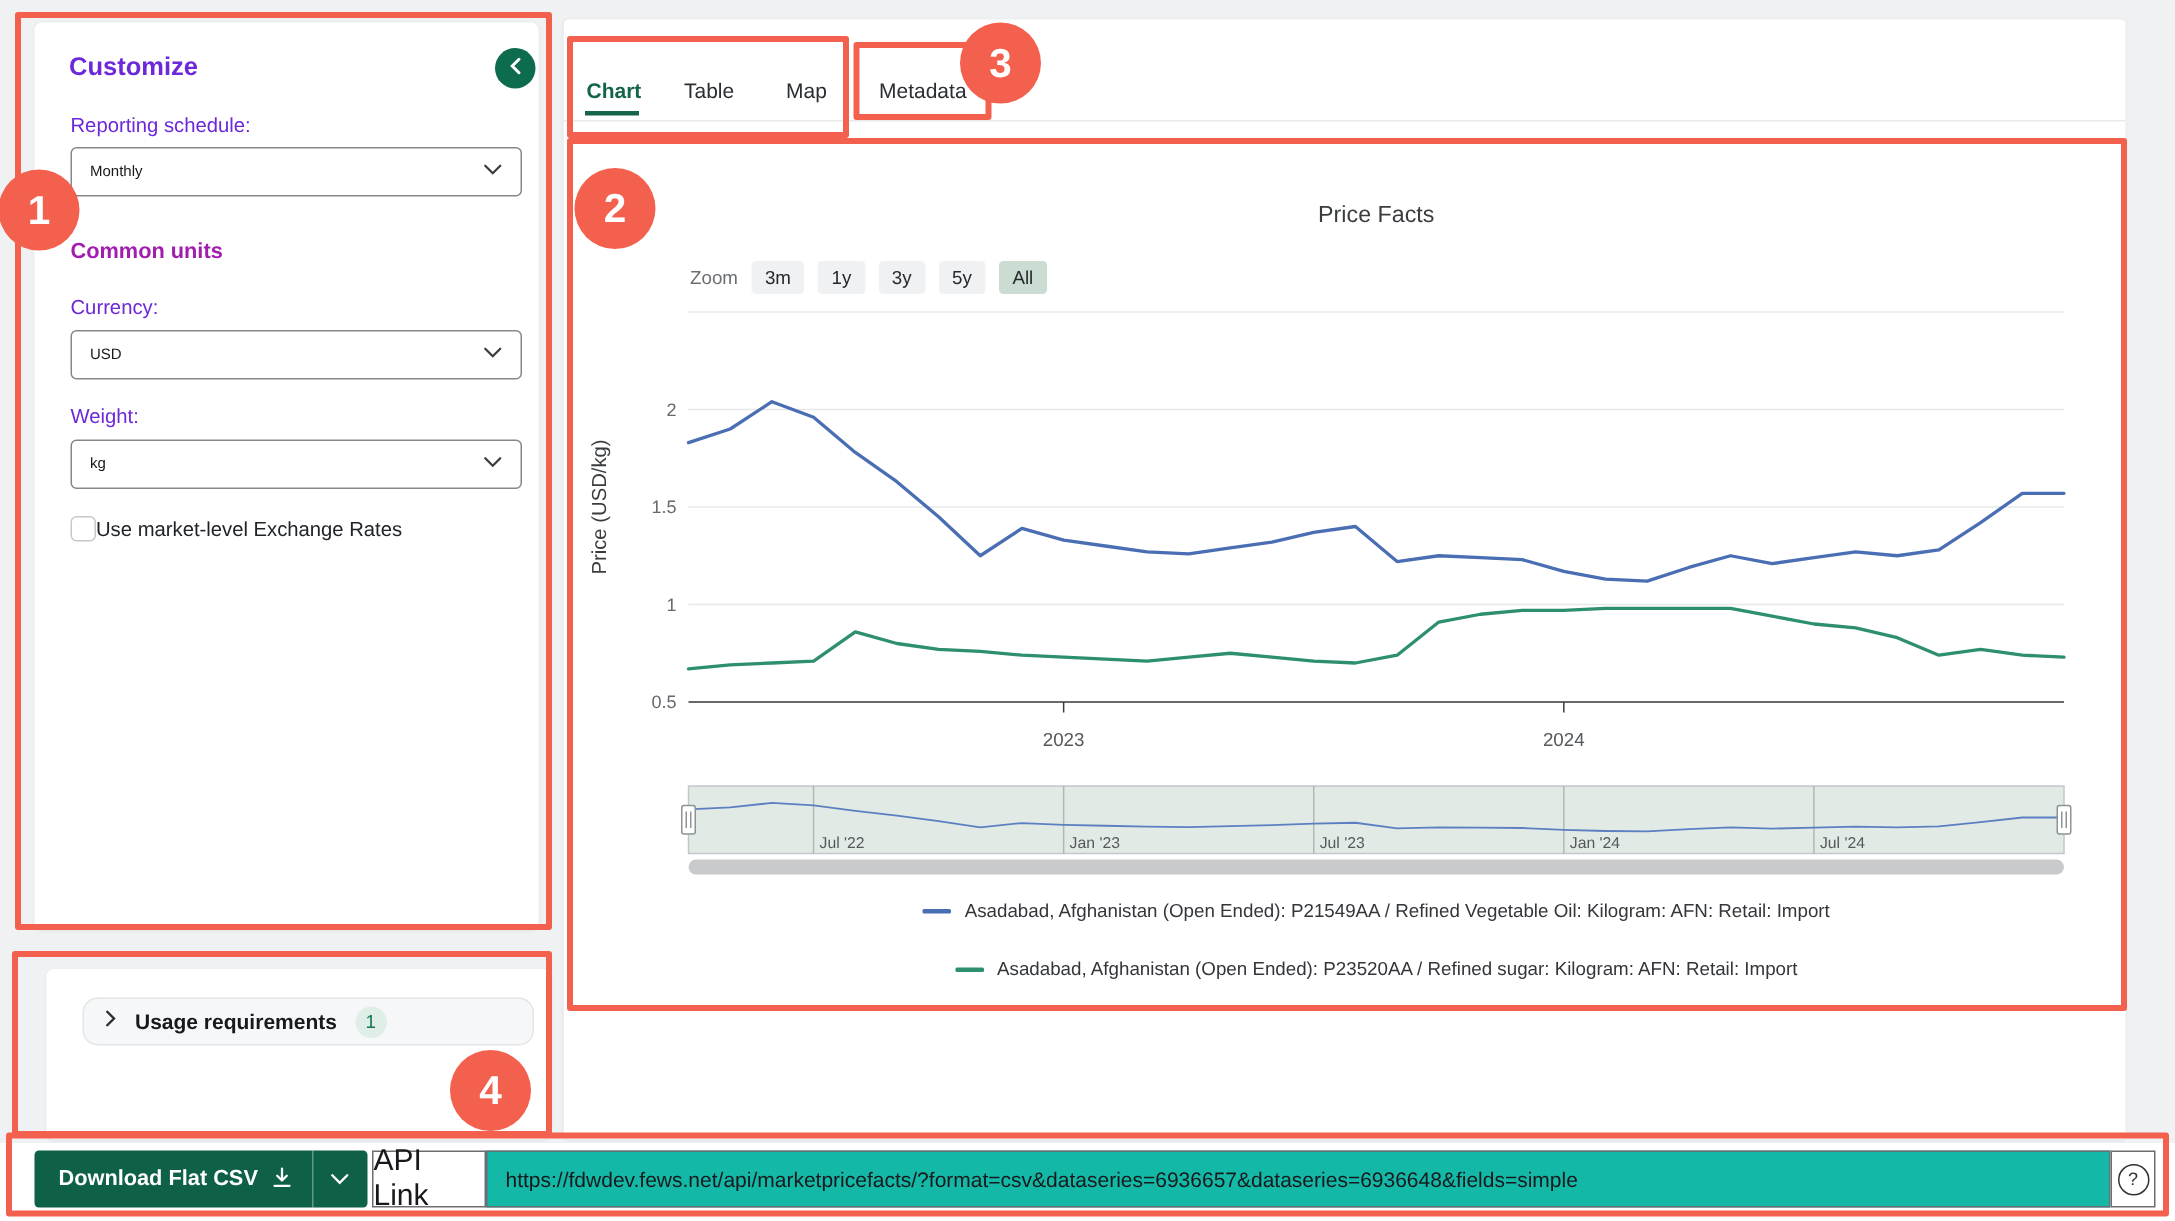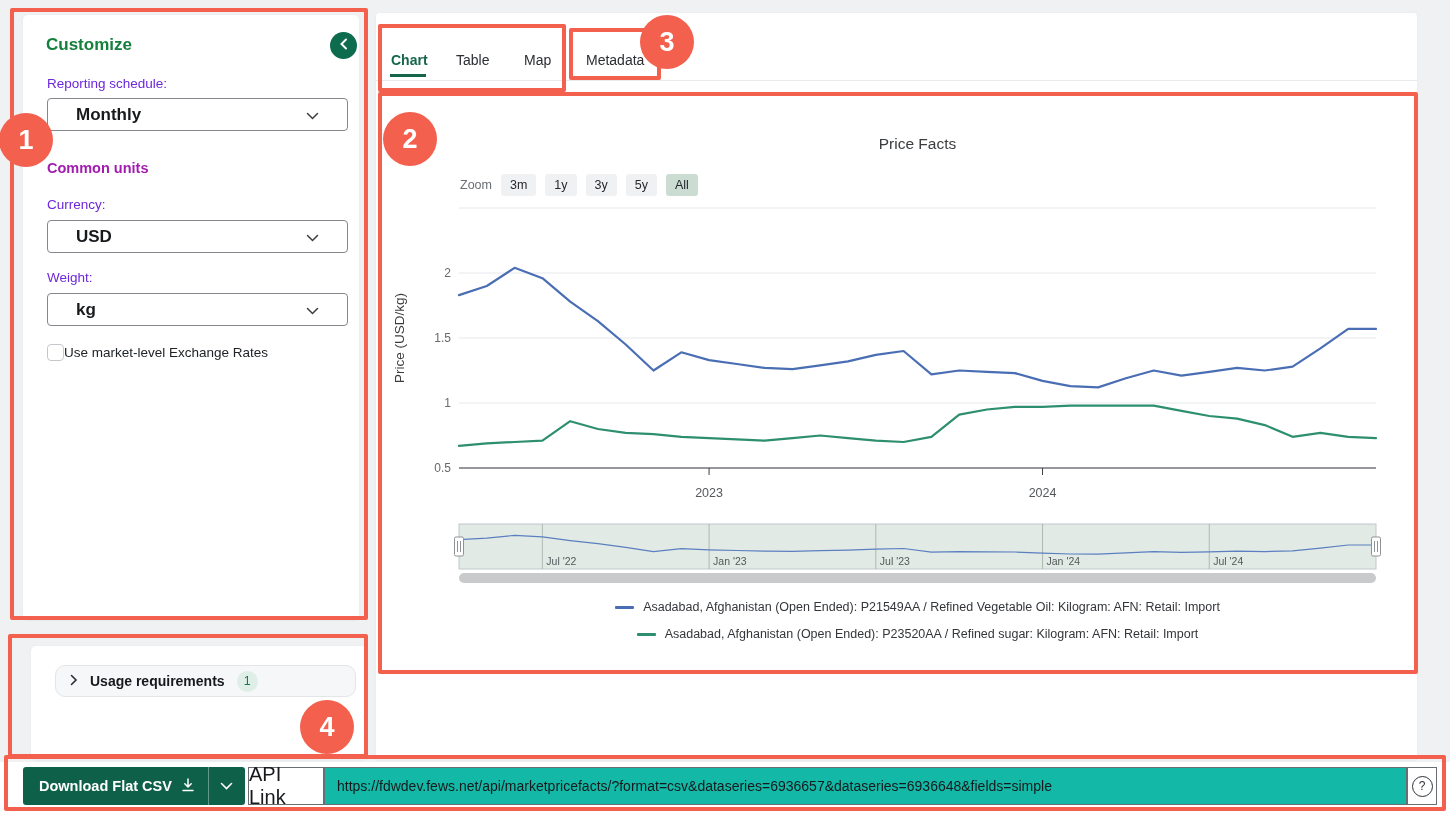--- a/index.html
+++ b/index.html
@@ -2,27 +2,27 @@
 <html><head>
 <meta charset="utf-8">
 <style>
   html,body{margin:0;padding:0;}
   .stage{position:relative;width:1450px;height:814px;background:#eff1f2;overflow:hidden;
          font-family:"Liberation Sans",sans-serif;color:#17191c;}
   .card{position:absolute;background:#fff;border:1px solid #eceef0;border-radius:6px;box-sizing:border-box;
         box-shadow:0 1px 2px rgba(0,0,0,0.04);}
   
   .sidebar{left:22px;top:14px;width:338px;height:606px;}
-  .sb-title{position:absolute;left:23px;top:20px;font-size:17px;font-weight:bold;color:#15803d;}
+  .sb-title{position:absolute;left:23px;top:20px;font-size:17px;font-weight:bold;color:#6d28d9;}
   .collapse-btn{position:absolute;left:307px;top:17px;width:27px;height:27px;border-radius:50%;
         background:#0d6b4e;border:none;display:flex;align-items:center;justify-content:center;cursor:pointer;}
   .sb-label{position:absolute;left:24px;font-size:13.5px;color:#6d28d9;}
   .sb-select{position:absolute;left:24px;width:301px;height:33px;border:1px solid #84878c;border-radius:4px;
         background:#fff;display:flex;align-items:center;justify-content:space-between;
-        padding:0 28px;font-size:17px;color:#17191c;box-sizing:border-box;cursor:pointer;font-weight:bold;}
+        padding:0 12px;font-size:10px;color:#17191c;box-sizing:border-box;cursor:pointer;}
   .sb-sub{position:absolute;left:24px;top:145px;font-size:14.5px;font-weight:bold;color:#a21caf;}
   .cb-row{position:absolute;left:24px;top:329px;display:flex;align-items:center;cursor:pointer;}
   .cb-box{width:17px;height:17px;border:1.5px solid #c4c8cc;border-radius:4px;background:#fff;box-sizing:border-box;}
   .cb-label{font-size:13.5px;color:#202428;}
   
   .usage-card{left:30px;top:645px;width:338px;height:115px;}
   .acc{position:absolute;left:24px;top:19px;width:301px;height:32px;background:#f6f7f8;border:1px solid #e3e5e7;
        border-radius:10px;display:flex;align-items:center;gap:12px;padding:0 14px;box-sizing:border-box;cursor:pointer;}
   .acc-label{font-size:14px;font-weight:bold;color:#17191c;}
   .acc-badge{width:21px;height:21px;border-radius:50%;background:#dfeee6;color:#157a51;font-size:12.5px;
@@ -34,21 +34,21 @@
   .tab-underline{position:absolute;left:14px;top:61px;width:36px;height:3px;background:#15654b;}
   .tabs-divider{position:absolute;left:0;top:67px;width:1041px;height:1px;background:#e8eaec;}
   .chart-title{position:absolute;left:83px;top:122px;width:917px;text-align:center;font-size:15.5px;color:#3a3d40;}
   .zoom-row{position:absolute;left:84px;top:161px;display:flex;align-items:center;gap:9px;}
   .zoom-label{font-size:12.5px;color:#6b6f73;}
   .zbtn{font-family:inherit;font-size:12.5px;color:#26292d;background:#f0f1f2;border:none;border-radius:3px;
         padding:4px 9px;cursor:pointer;}
   .zbtn.sel{background:#cbdcd2;}
   #chartsvg{position:absolute;left:0;top:0;width:1043px;height:700px;}
   #chartsvg text{font-family:"Liberation Sans",sans-serif;}
-  .legend{position:absolute;left:83px;top:583px;width:917px;display:flex;flex-direction:column;gap:5px;}
+  .legend{position:absolute;left:83px;top:583px;width:917px;display:flex;flex-direction:column;gap:17px;}
   .lrow{display:flex;align-items:center;justify-content:center;gap:9px;height:22px;cursor:pointer;}
   .ldash{width:19px;height:3px;border-radius:1px;background:#888;}
   .ltext{font-size:12.5px;color:#33363a;}
   
   .bottombar{position:absolute;left:0;top:762px;width:1450px;height:52px;background:#fff;}
   .dl-btn{position:absolute;left:23px;top:5px;height:38px;background:#0e6148;border:none;border-radius:3px;
         color:#fff;display:flex;align-items:center;padding:0;cursor:pointer;}
   .dl-main{display:flex;align-items:center;gap:9px;padding:0 13px 0 16px;}
   .dl-label{font-size:14.5px;font-weight:bold;color:#fff;font-family:inherit;}
   .dl-sep{width:1px;height:38px;background:rgba(255,255,255,0.35);}

